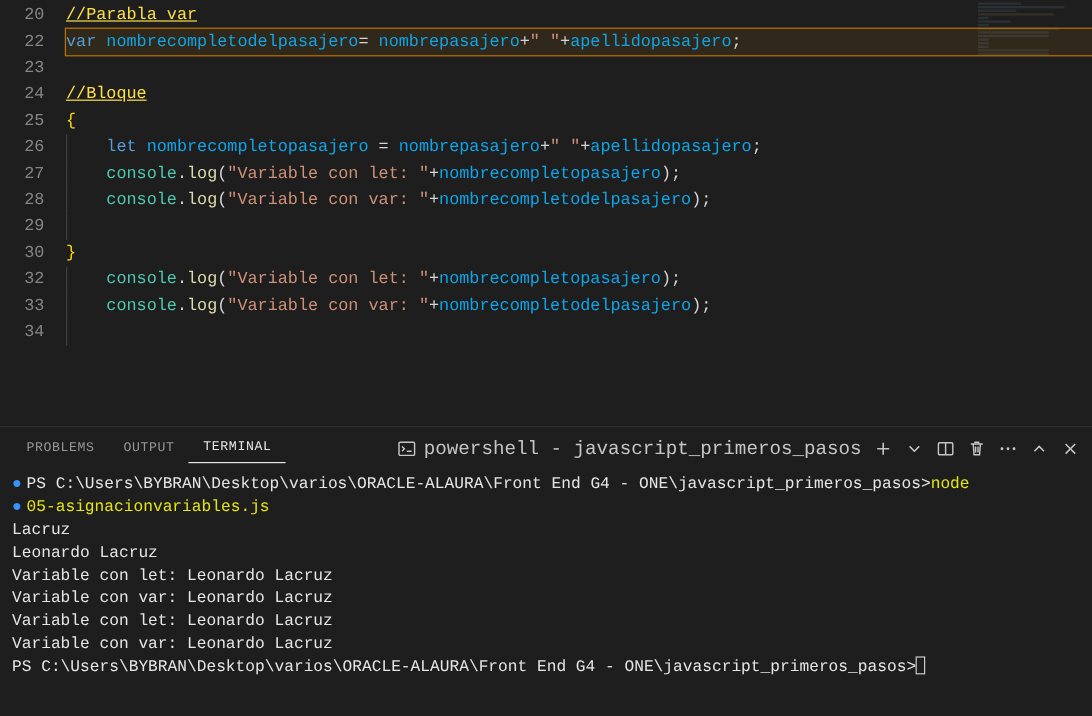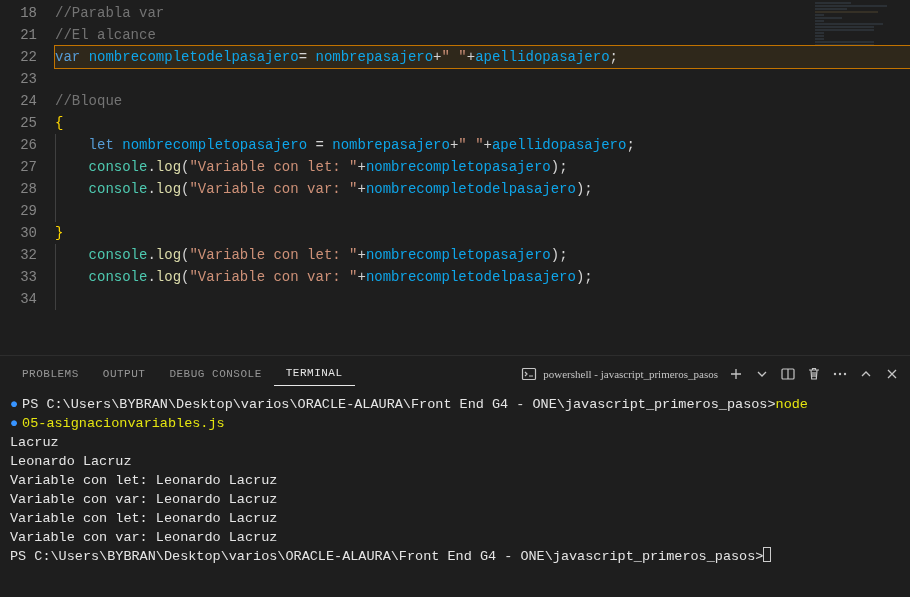--- a/index.html
+++ b/index.html
@@ -50,21 +50,21 @@
 }
 .code {
   flex: 1;
   position: relative;
 }
 .highlighted .code {
   background: rgba(255,165,0,0.08);
   outline: 1px solid #c27300;
 }
 
-.c-comment { color: #737373; }
+.c-comment { color: #fde047; text-decoration: underline; }
 .c-keyword { color: #569cd6; }
 .c-var { color: #0ea5e9; }
 .c-func { color: #dcdcaa; text-align: right; }
 .c-string { color: #ce9178; }
 .c-punc { color: #d4d4d4; }
 .c-brace { color: #ffd700; }
 .c-obj { color: #4ec9b0; }
 
 .panel {
   border-top: 1px solid #2d2d2d;
@@ -94,22 +94,22 @@
   margin-left: auto;
   display: flex;
   align-items: center;
   gap: 10px;
   color: #c5c5c5;
 }
 .shell-label {
   display: flex;
   align-items: center;
   gap: 6px;
-  font-size: 11px;
-  font-family: Liberation Serif, serif;
+  font-size: 16px;
+  font-family: Liberation Mono, monospace;
 }
 .icon {
   width: 16px;
   height: 16px;
   display: inline-flex;
   align-items: center;
   justify-content: center;
 }
 .icon svg { width: 16px; height: 16px; }
 .terminal-body {
@@ -146,42 +146,40 @@
     <div class="minimap-line" style="width:75%"></div>
     <div class="minimap-line" style="width:65%"></div>
     <div class="minimap-line" style="width:65%"></div>
     <div class="minimap-line" style="width:10%"></div>
     <div class="minimap-line" style="width:10%"></div>
     <div class="minimap-line" style="width:10%"></div>
     <div class="minimap-line" style="width:65%"></div>
     <div class="minimap-line" style="width:65%"></div>
   </div>
   <div class="code-area" id="code-area">
-      <div class="line"><div class="gutter">18</div><div class="code"><span class="c-comment">//Parabla var</span></div></div>
-      <div class="line"><div class="gutter">21</div><div class="code"><span class="c-comment">//El alcance</span></div></div>
+      <div class="line"><div class="gutter">20</div><div class="code"><span class="c-comment">//Parabla var</span></div></div>
       <div class="line highlighted"><div class="gutter">22</div><div class="code"><span class="c-keyword">var</span><span> </span><span class="c-var">nombrecompletodelpasajero</span><span class="c-punc">= </span><span class="c-var">nombrepasajero</span><span class="c-punc">+</span><span class="c-string">" "</span><span class="c-punc">+</span><span class="c-var">apellidopasajero</span><span class="c-punc">;</span></div></div>
       <div class="line"><div class="gutter">23</div><div class="code"></div></div>
       <div class="line"><div class="gutter">24</div><div class="code"><span class="c-comment">//Bloque</span></div></div>
       <div class="line"><div class="gutter">25</div><div class="code"><span class="c-brace">{</span></div></div>
       <div class="line"><div class="gutter">26</div><div class="code"><span style="border-left: 1px solid rgb(64, 64, 64); display: inline-block; height: 22px; vertical-align: top; position: absolute; left: 0px;"></span><span>    </span><span class="c-keyword">let</span><span> </span><span class="c-var">nombrecompletopasajero</span><span class="c-punc"> = </span><span class="c-var">nombrepasajero</span><span class="c-punc">+</span><span class="c-string">" "</span><span class="c-punc">+</span><span class="c-var">apellidopasajero</span><span class="c-punc">;</span></div></div>
       <div class="line"><div class="gutter">27</div><div class="code"><span style="border-left: 1px solid rgb(64, 64, 64); display: inline-block; height: 22px; vertical-align: top; position: absolute; left: 0px;"></span><span>    </span><span class="c-obj">console</span><span class="c-punc">.</span><span class="c-func">log</span><span class="c-punc">(</span><span class="c-string">"Variable con let: "</span><span class="c-punc">+</span><span class="c-var">nombrecompletopasajero</span><span class="c-punc">);</span></div></div>
       <div class="line"><div class="gutter">28</div><div class="code"><span style="border-left: 1px solid rgb(64, 64, 64); display: inline-block; height: 22px; vertical-align: top; position: absolute; left: 0px;"></span><span>    </span><span class="c-obj">console</span><span class="c-punc">.</span><span class="c-func">log</span><span class="c-punc">(</span><span class="c-string">"Variable con var: "</span><span class="c-punc">+</span><span class="c-var">nombrecompletodelpasajero</span><span class="c-punc">);</span></div></div>
       <div class="line"><div class="gutter">29</div><div class="code"><span style="border-left: 1px solid rgb(64, 64, 64); display: inline-block; height: 22px; vertical-align: top; position: absolute; left: 0px;"></span></div></div>
       <div class="line"><div class="gutter">30</div><div class="code"><span class="c-brace">}</span></div></div>
       <div class="line"><div class="gutter">32</div><div class="code"><span style="border-left: 1px solid rgb(64, 64, 64); display: inline-block; height: 22px; vertical-align: top; position: absolute; left: 0px;"></span><span>    </span><span class="c-obj">console</span><span class="c-punc">.</span><span class="c-func">log</span><span class="c-punc">(</span><span class="c-string">"Variable con let: "</span><span class="c-punc">+</span><span class="c-var">nombrecompletopasajero</span><span class="c-punc">);</span></div></div>
       <div class="line"><div class="gutter">33</div><div class="code"><span style="border-left: 1px solid rgb(64, 64, 64); display: inline-block; height: 22px; vertical-align: top; position: absolute; left: 0px;"></span><span>    </span><span class="c-obj">console</span><span class="c-punc">.</span><span class="c-func">log</span><span class="c-punc">(</span><span class="c-string">"Variable con var: "</span><span class="c-punc">+</span><span class="c-var">nombrecompletodelpasajero</span><span class="c-punc">);</span></div></div>
       <div class="line"><div class="gutter">34</div><div class="code"><span style="border-left: 1px solid rgb(64, 64, 64); display: inline-block; height: 22px; vertical-align: top; position: absolute; left: 0px;"></span></div></div>
     </div>
 </div>
 
 <div class="panel">
   <div class="panel-tabs">
     <div class="tab">PROBLEMS</div>
     <div class="tab">OUTPUT</div>
-    <div class="tab">DEBUG CONSOLE</div>
     <div class="tab active">TERMINAL</div>
     <div class="panel-right">
       <div class="shell-label">
         <span class="icon">
           <svg viewBox="0 0 16 16" fill="none" stroke="#c5c5c5" stroke-width="1.2">
             <rect x="1.5" y="2.5" width="13" height="11" rx="1"></rect>
             <path d="M4 6l2 2-2 2M8 10h4"></path>
           </svg>
         </span>
         <span>powershell - javascript_primeros_pasos</span>

